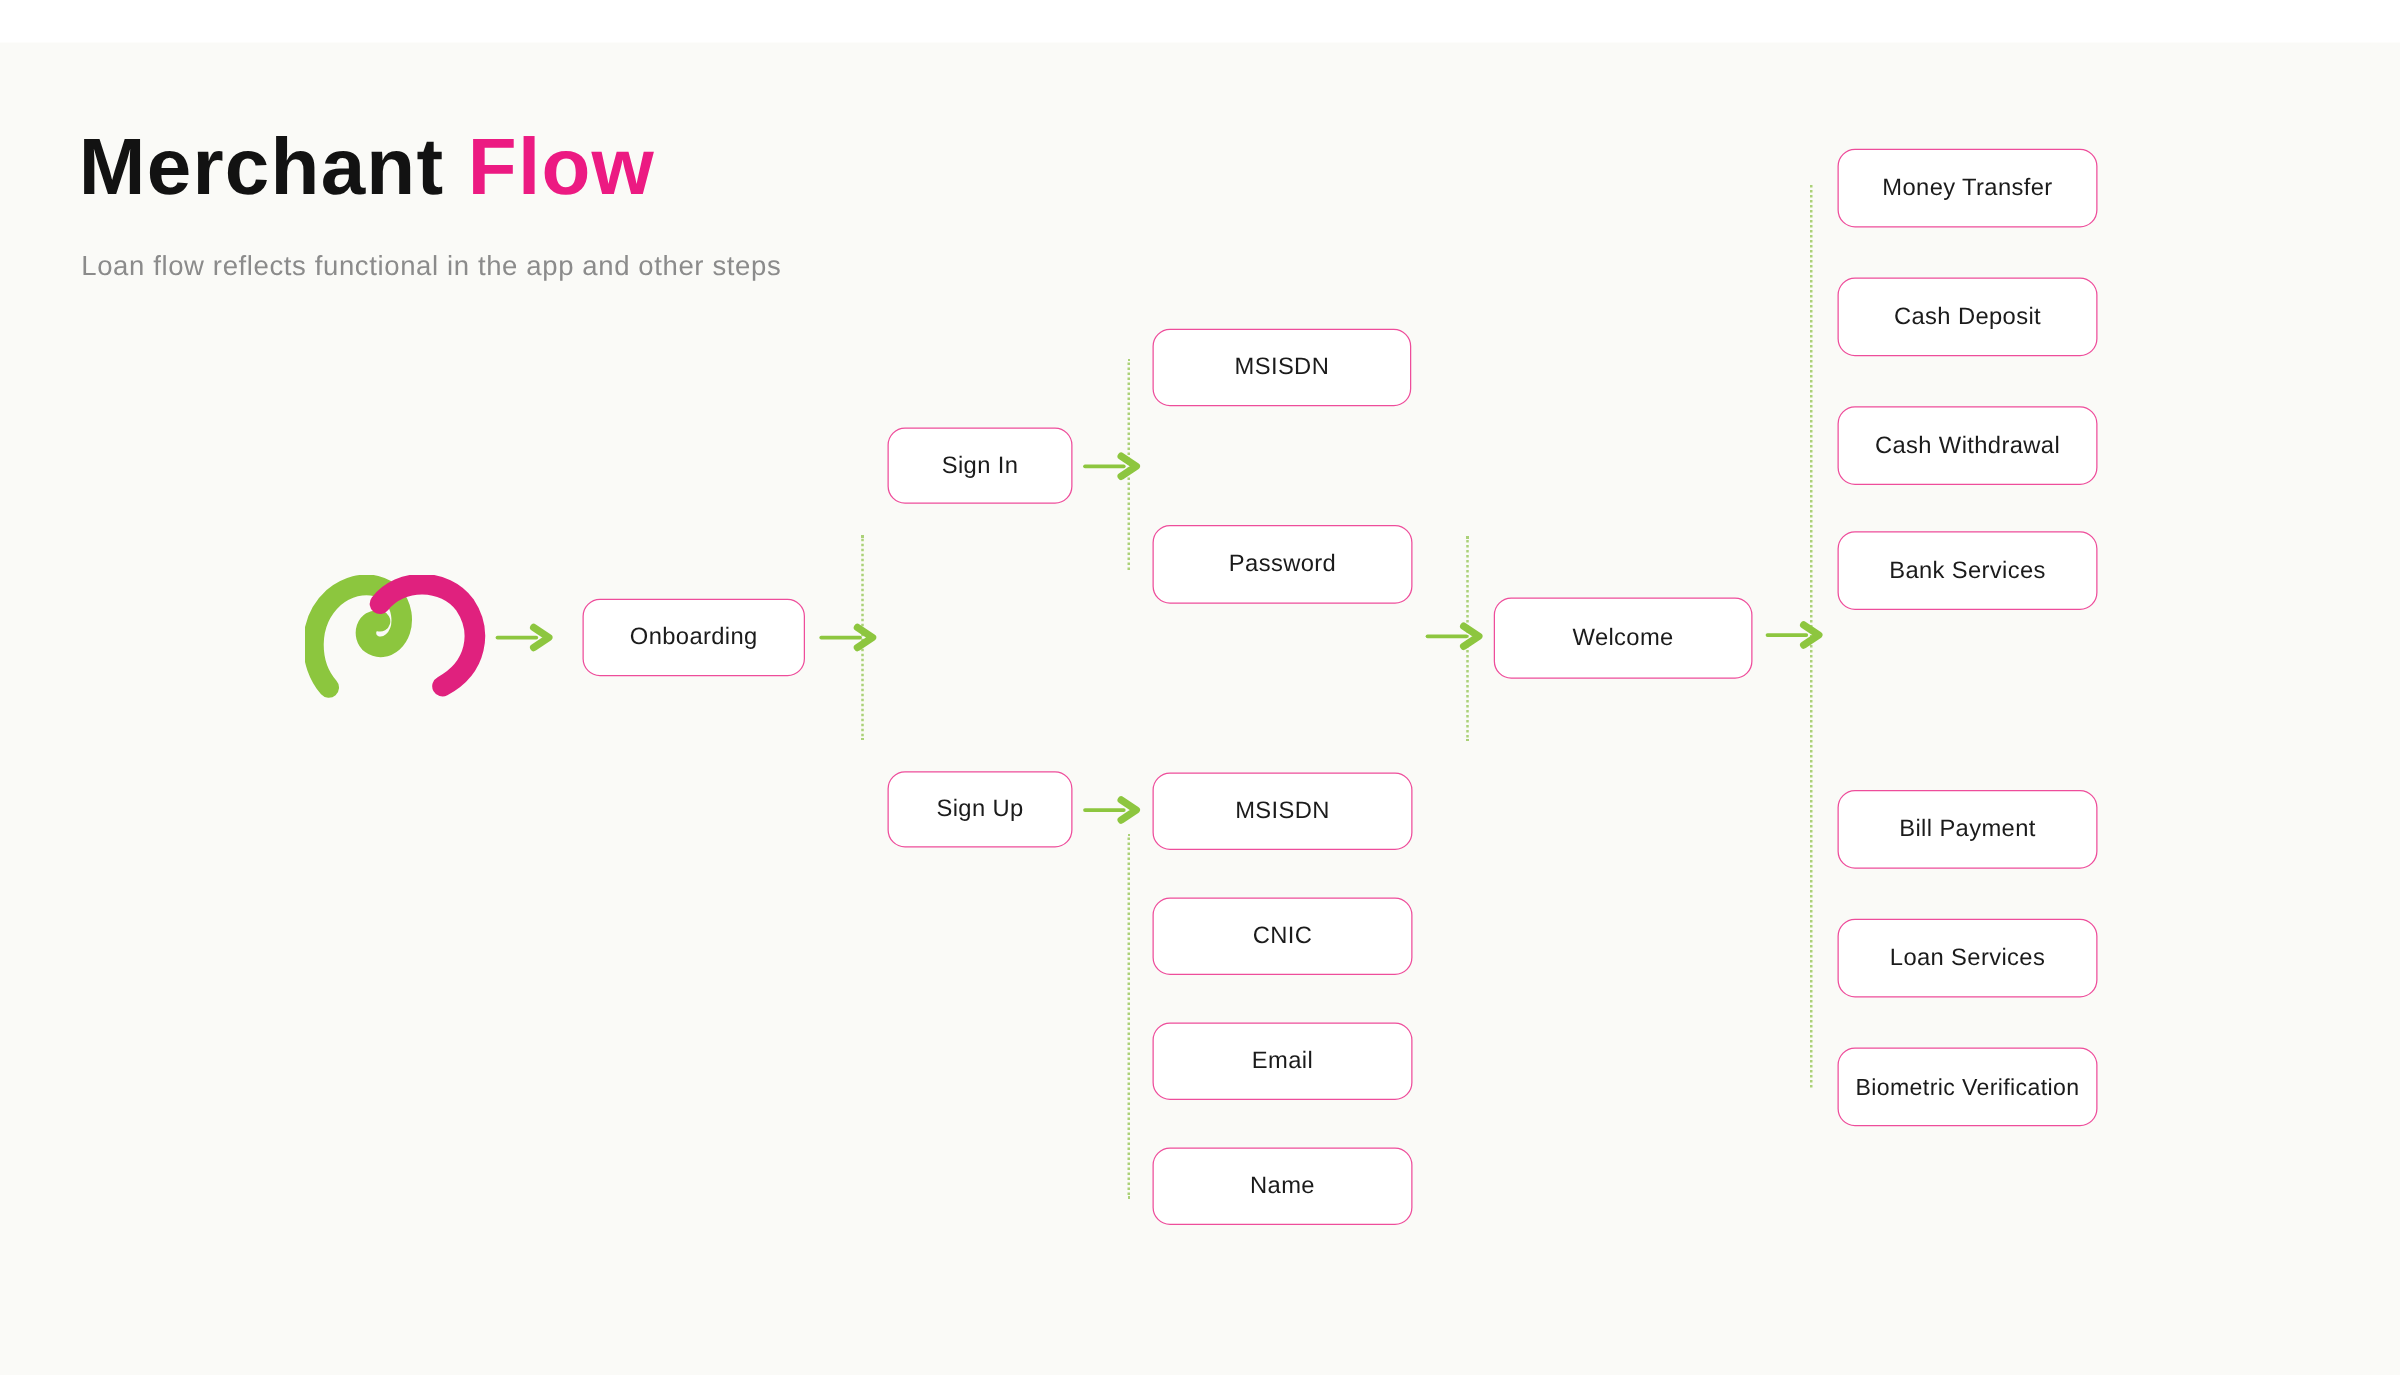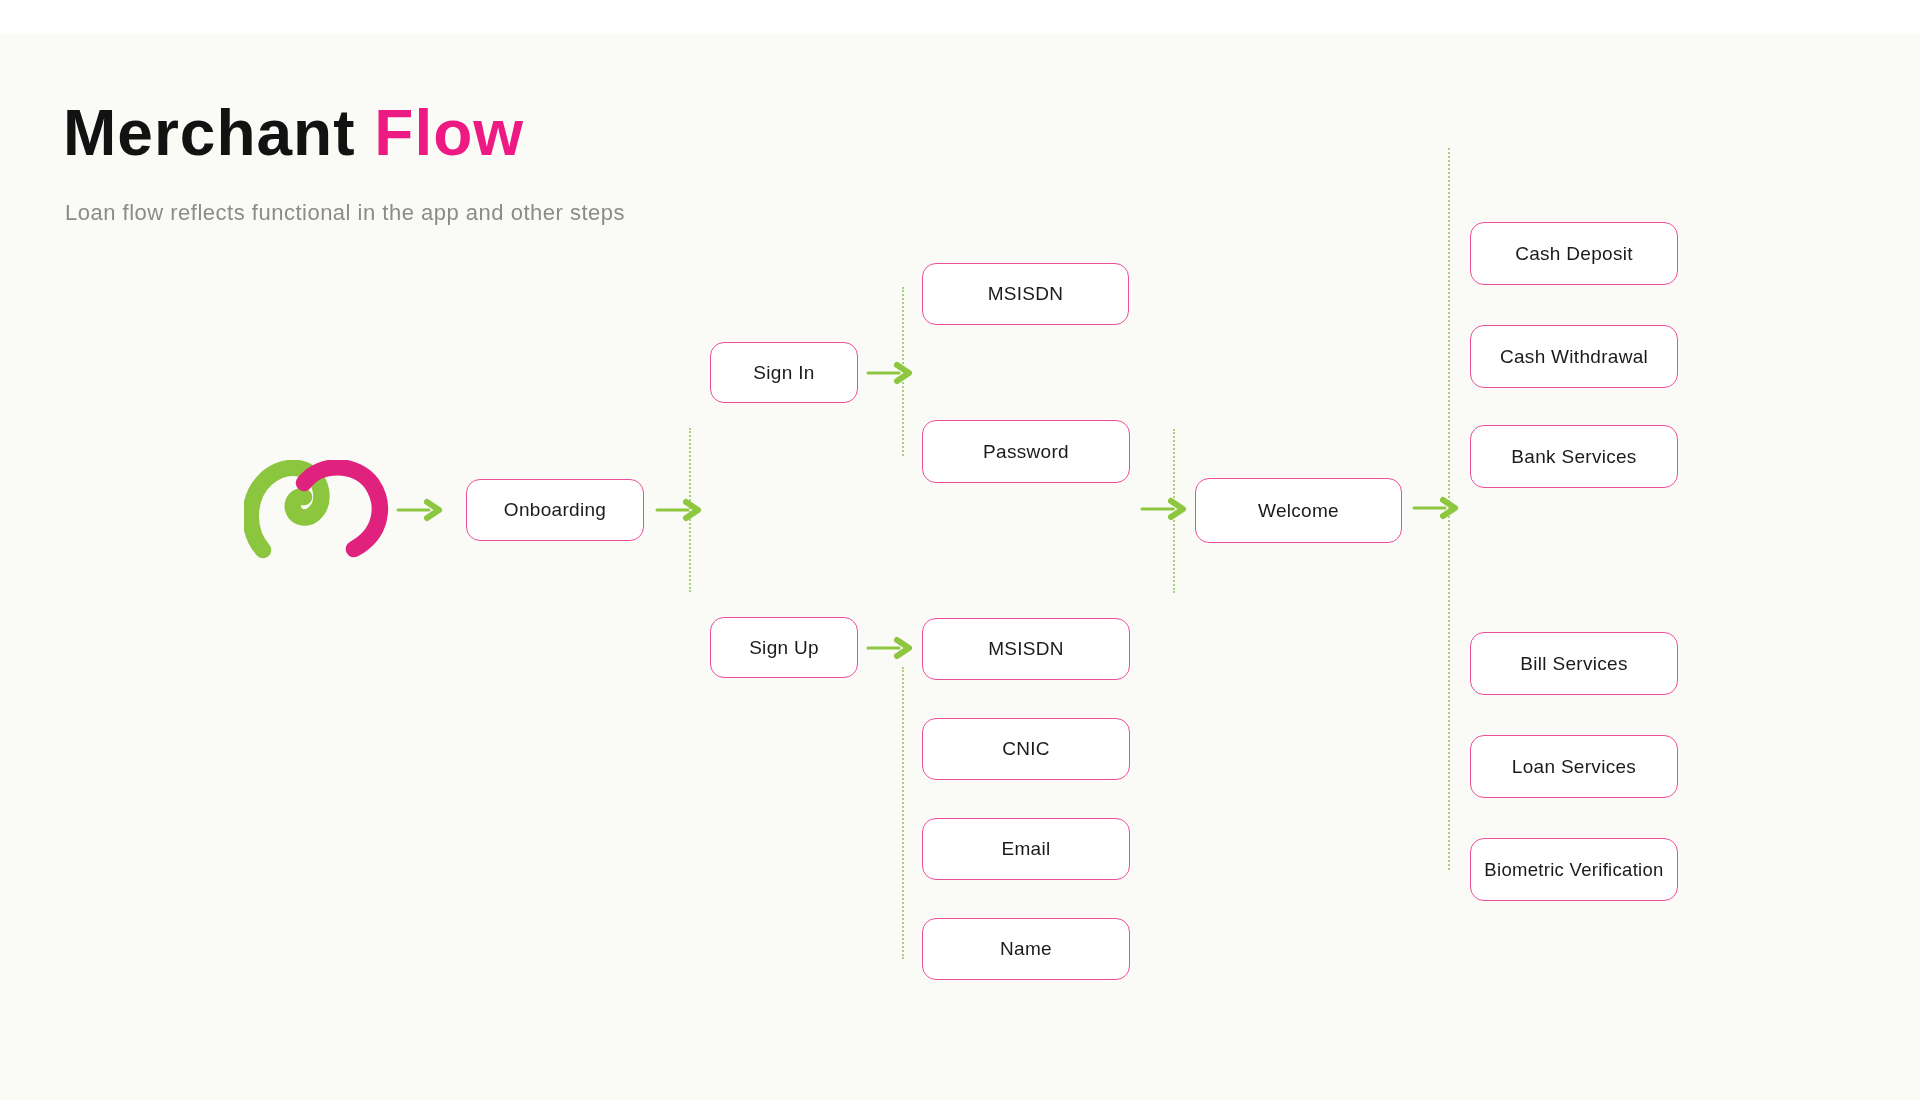--- a/index.html
+++ b/index.html
@@ -103,19 +103,20 @@
   <div class="node" style="left:710px;top:342px;width:148px;height:61px">Sign In</div>
   <div class="node" style="left:922px;top:263px;width:207px;height:62px">MSISDN</div>
   <div class="node" style="left:710px;top:617px;width:148px;height:61px">Sign Up</div>
   <div class="node" style="left:922px;top:420px;width:208px;height:63px">Password</div>
   <div class="node" style="left:922px;top:618px;width:208px;height:62px">MSISDN</div>
   <div class="node" style="left:922px;top:718px;width:208px;height:62px">CNIC</div>
   <div class="node" style="left:922px;top:818px;width:208px;height:62px">Email</div>
   <div class="node" style="left:922px;top:918px;width:208px;height:62px">Name</div>
   <div class="node" style="left:1195px;top:478px;width:207px;height:65px">Welcome</div>
 
+  <div class="node" style="left:1470px;top:119px;width:208px;height:63px">Money Transfer</div>
   <div class="node" style="left:1470px;top:222px;width:208px;height:63px">Cash Deposit</div>
   <div class="node" style="left:1470px;top:325px;width:208px;height:63px">Cash Withdrawal</div>
   <div class="node" style="left:1470px;top:425px;width:208px;height:63px">Bank Services</div>
-  <div class="node" style="left:1470px;top:632px;width:208px;height:63px">Bill Services</div>
+  <div class="node" style="left:1470px;top:632px;width:208px;height:63px">Bill Payment</div>
   <div class="node" style="left:1470px;top:735px;width:208px;height:63px">Loan Services</div>
   <div class="node" style="left:1470px;top:838px;width:208px;height:63px;font-size:18.5px">Biometric Verification</div>
 </div>
 
 </body></html>

